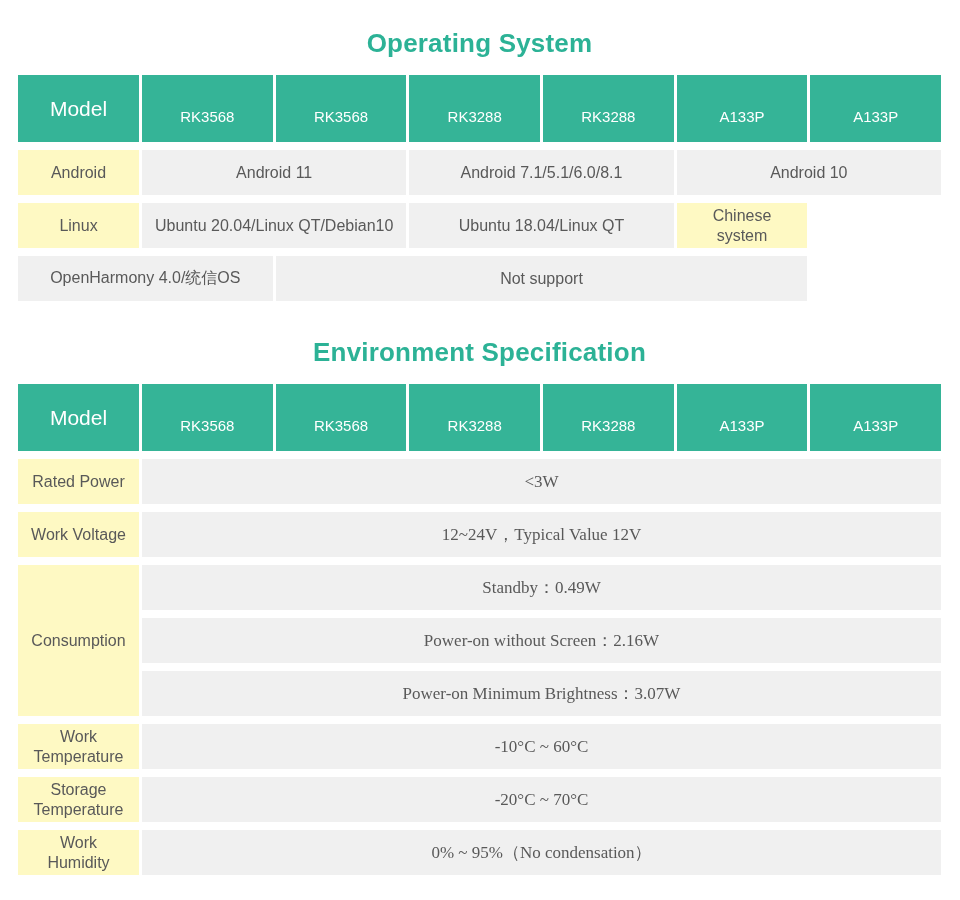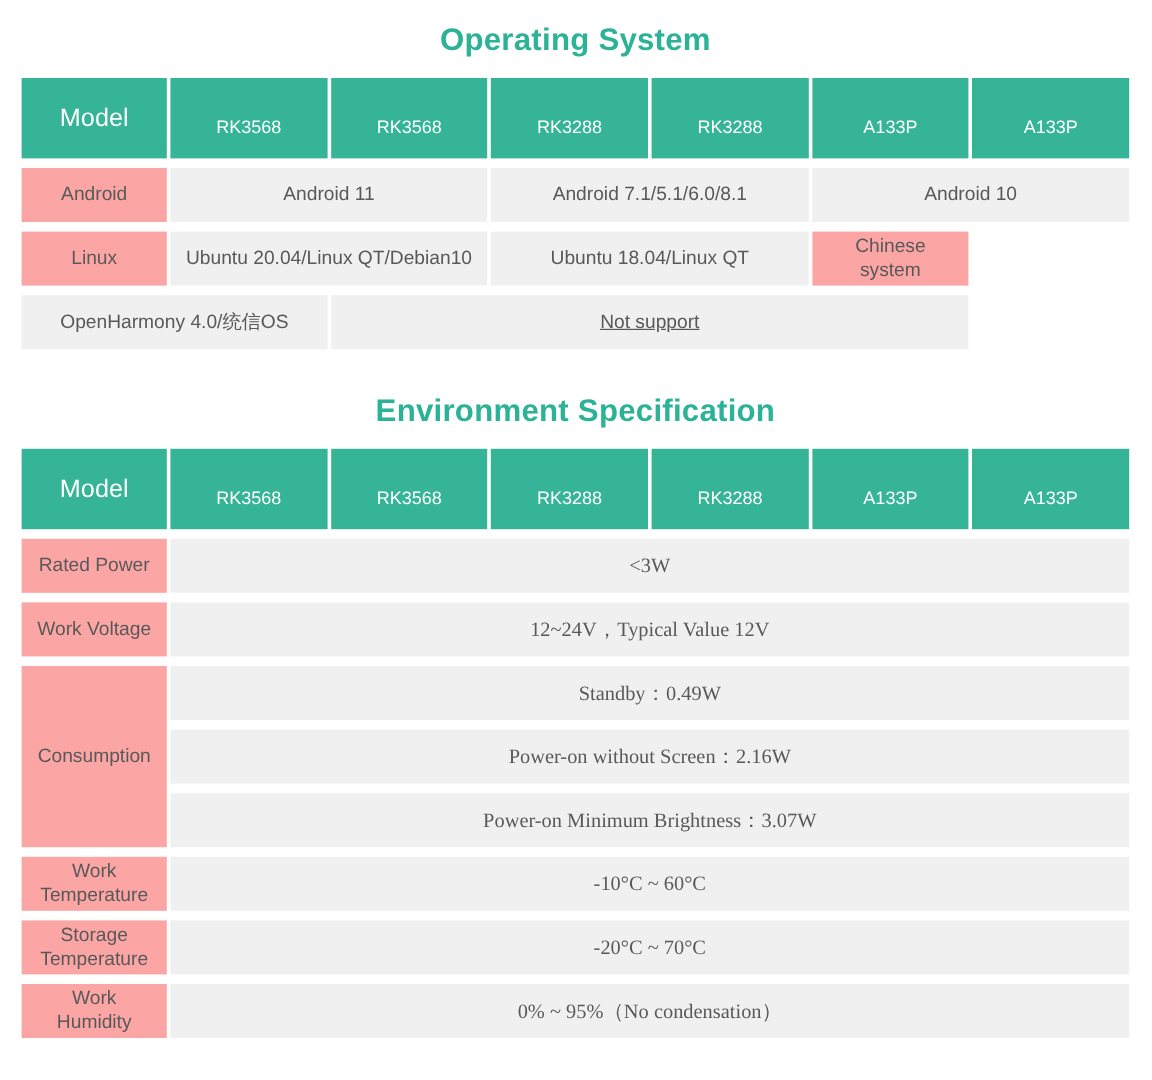--- a/index.html
+++ b/index.html
@@ -15,21 +15,21 @@
   }
   .page {
     padding: 14px 19px 0 18px;
     box-sizing: border-box;
   }
   .section-title {
     text-align: center;
     color: #2cb296;
     font-size: 26px;
     font-weight: 700;
-    margin: 4px 0 16px 0;
+    margin: 14px 0 16px 0;
     letter-spacing: 0.2px;
   }
   .section-title.second {
     margin-top: 36px;
   }
   .spec-grid {
     display: grid;
     grid-template-columns: 121px repeat(6, 1fr);
     gap: 8px 3px;
   }
@@ -44,21 +44,21 @@
   .hcell.model {
     align-items: center;
     font-size: 21px;
   }
   .hcell.col {
     align-items: flex-end;
     padding-bottom: 17px;
     font-size: 15px;
   }
   .lcell {
-    background: #fca5a5;
+    background: #fef9c3;
     color: #595959;
     min-height: 45px;
     display: flex;
     align-items: center;
     justify-content: center;
     text-align: center;
     font-size: 16px;
     line-height: 20px;
     padding: 2px 12px;
     box-sizing: border-box;
@@ -73,21 +73,21 @@
     text-align: center;
     font-size: 16px;
     padding: 6px 6px;
     box-sizing: border-box;
   }
   .env .dcell {
     font-size: 17px;
     font-family: Liberation Serif, serif;
   }
   .span2 { grid-column: span 2; }
-  .span4 { grid-column: span 4; text-decoration: underline; }
+  .span4 { grid-column: span 4; }
   .span6 { grid-column: span 6; }
   .rspan3 { grid-row: span 3; }
 </style>
 </head>
 <body>
 
 <div class="page">
 
   <h1 class="section-title">Operating System</h1>
 

